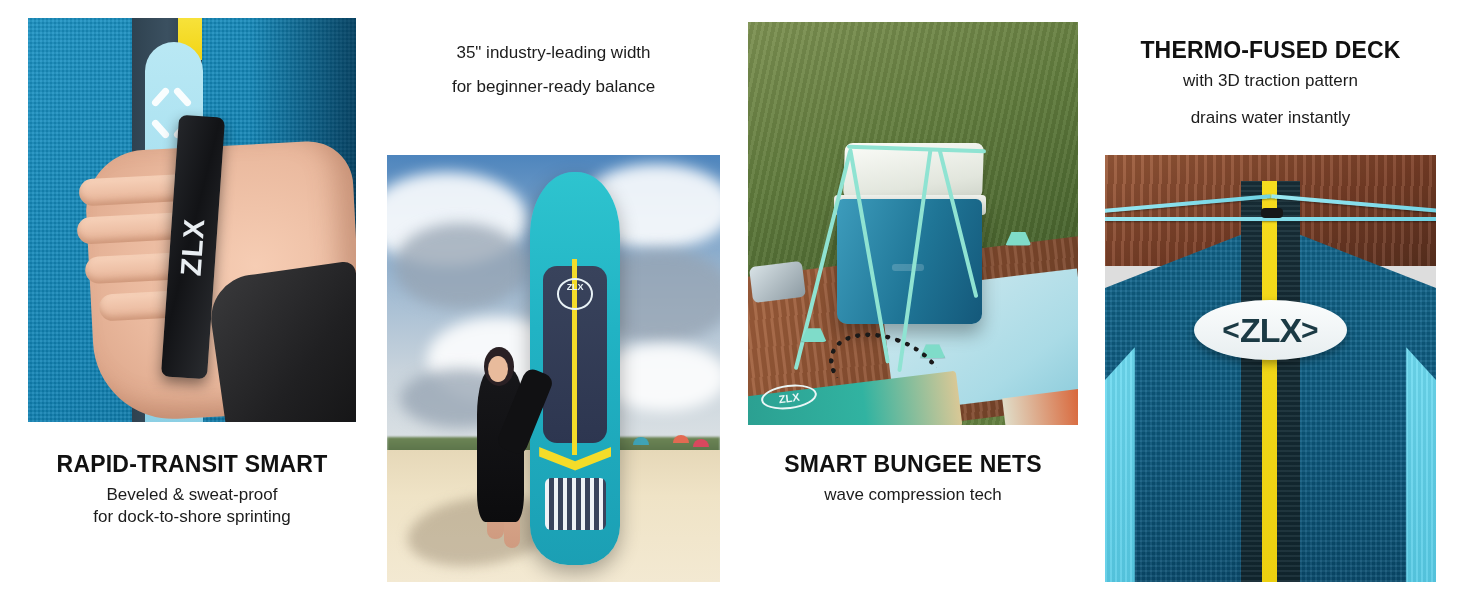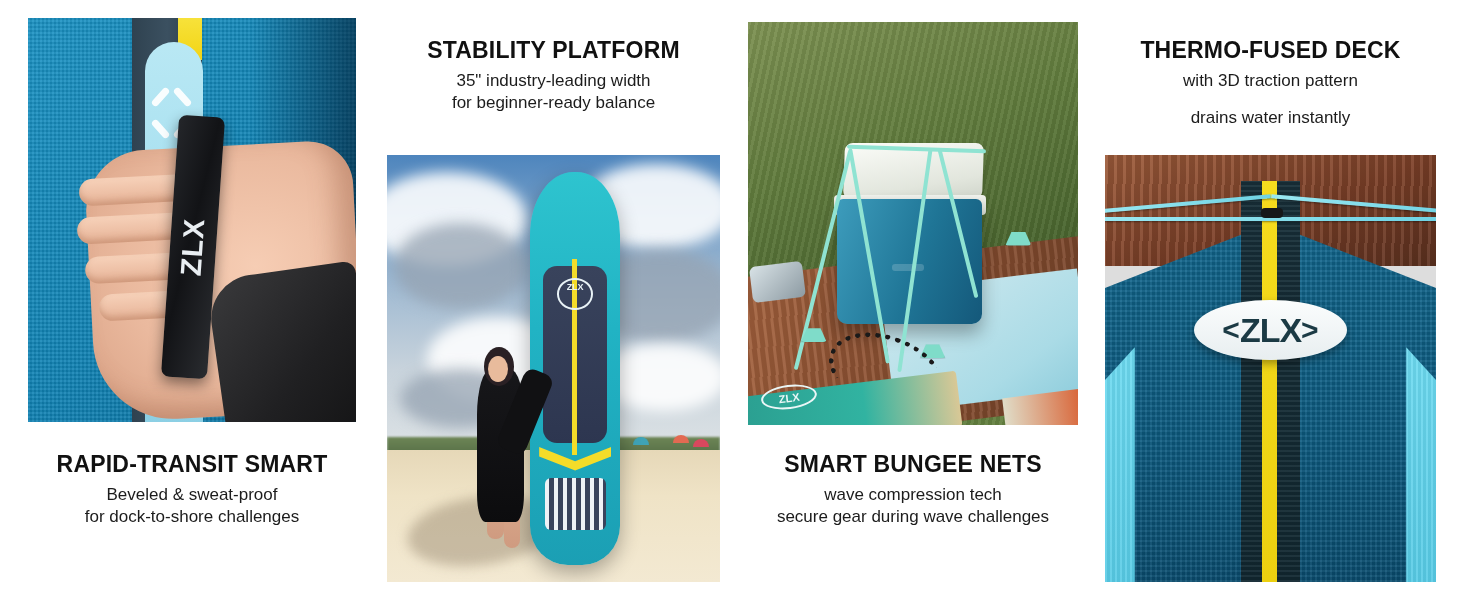--- a/index.html
+++ b/index.html
@@ -318,27 +318,26 @@
     </div>
     <div class="strap">
       <span>ZLX</span>
     </div>
     <div class="sleeve"></div>
   </div>
 
   <div class="caption cap1">
     <div class="title">RAPID-TRANSIT SMART</div>
     <div class="sub">Beveled &amp; sweat-proof</div>
-    <div class="sub" style="margin-top:0">for dock-to-shore challenges</div>
+    <div class="sub" style="margin-top:0">for dock-to-shore sprinting</div>
   </div>
 
   <div class="caption cap2">
-    <div class="title">STABILITY PLATFORM</div>
     <div class="sub">35" industry-leading width</div>
-    <div class="sub" style="margin-top:0">for beginner-ready balance</div>
+    <div class="sub" style="margin-top:12px">for beginner-ready balance</div>
   </div>
 
   <div class="photo p2">
     <div class="sky"></div>
     <div class="cloud" style="left:-6%; top:4%; width:48%; height:22%;"></div>
     <div class="cloud d" style="left:2%; top:16%; width:40%; height:20%;"></div>
     <div class="cloud" style="left:58%; top:2%; width:46%; height:20%;"></div>
     <div class="cloud d" style="left:60%; top:22%; width:44%; height:22%;"></div>
     <div class="cloud" style="left:12%; top:38%; width:42%; height:20%;"></div>
     <div class="cloud d" style="left:4%; top:50%; width:36%; height:14%;"></div>
@@ -388,21 +387,20 @@
     <div class="bungee" style="left:30%; top:31%; width:42%; height:4px; transform: rotate(2deg);"></div>
     <div class="dring" style="left:16%; top:76%;"></div>
     <div class="dring" style="left:52%; top:80%;"></div>
     <div class="dring" style="left:78%; top:52%;"></div>
     <div class="leash"></div>
   </div>
 
   <div class="caption cap3">
     <div class="title">SMART BUNGEE NETS</div>
     <div class="sub">wave compression tech</div>
-    <div class="sub" style="margin-top:0">secure gear during wave challenges</div>
   </div>
 
   <div class="caption cap4">
     <div class="title">THERMO-FUSED DECK</div>
     <div class="sub">with 3D traction pattern</div>
     <div class="sub" style="margin-top:15px">drains water instantly</div>
   </div>
 
   <div class="photo p4">
     <div class="wood"></div>

